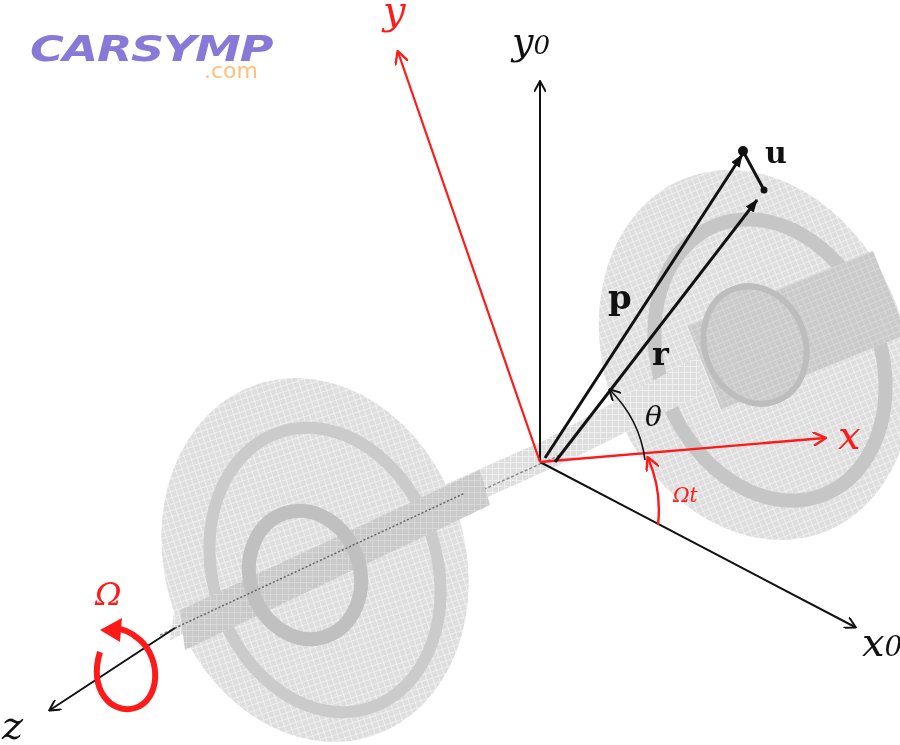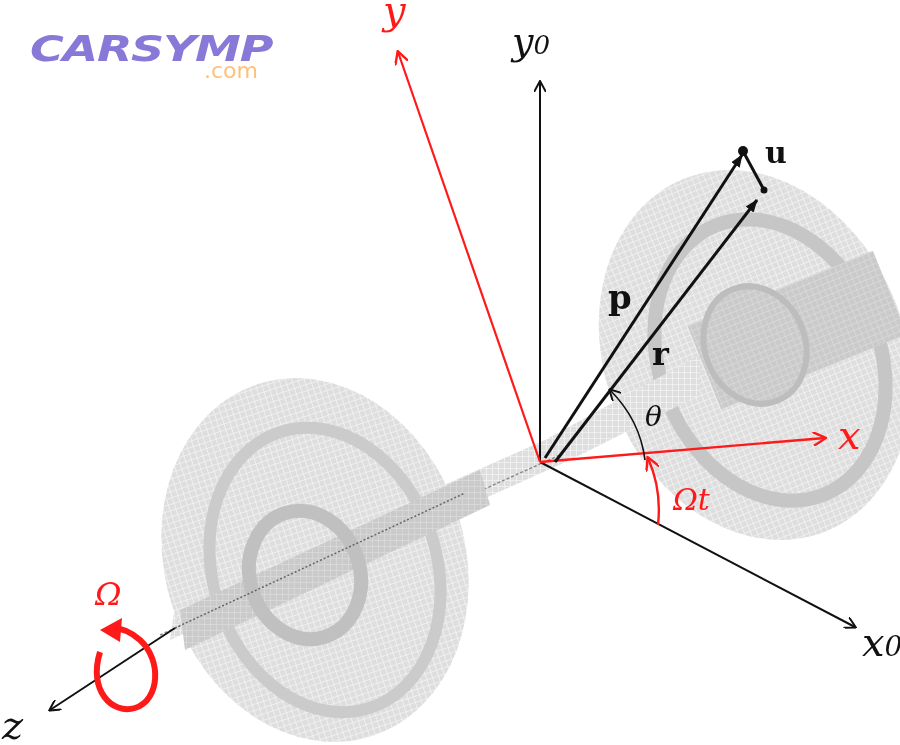--- a/index.html
+++ b/index.html
@@ -94,18 +94,18 @@
     </g>
   </svg>
 
   <span class="lbl red" style="left:383px; top:-10px; font-size:40px;">y</span>
   <span class="lbl blk" style="left:512px; top:22px; font-size:38px;"><span>y</span><span style="font-size:26px;">0</span></span>
   <span class="lbl bold blk" style="left:765px; top:138px; font-size:30px;">u</span>
   <span class="lbl bold blk" style="left:608px; top:280px; font-size:34px;">p</span>
   <span class="lbl bold blk" style="left:652px; top:338px; font-size:32px;">r</span>
   <span class="lbl blk" style="left:645px; top:403px; font-size:28px;">θ</span>
   <span class="lbl red" style="left:838px; top:415px; font-size:40px;">x</span>
-  <span class="lbl red" style="left:673px; top:485px; font-size:30px;">Ωt</span>
+  <span class="lbl red" style="left:673px; top:485px; font-size:20px;">Ωt</span>
   <span class="lbl blk" style="left:862px; top:622px; font-size:40px;"><span>x</span><span style="font-size:28px;">0</span></span>
   <span class="lbl red" style="left:95px; top:578px; font-size:32px;">Ω</span>
   <span class="lbl blk" style="left:2px; top:705px; font-size:40px;">z</span>
 
 </div>
 
 </body></html>

